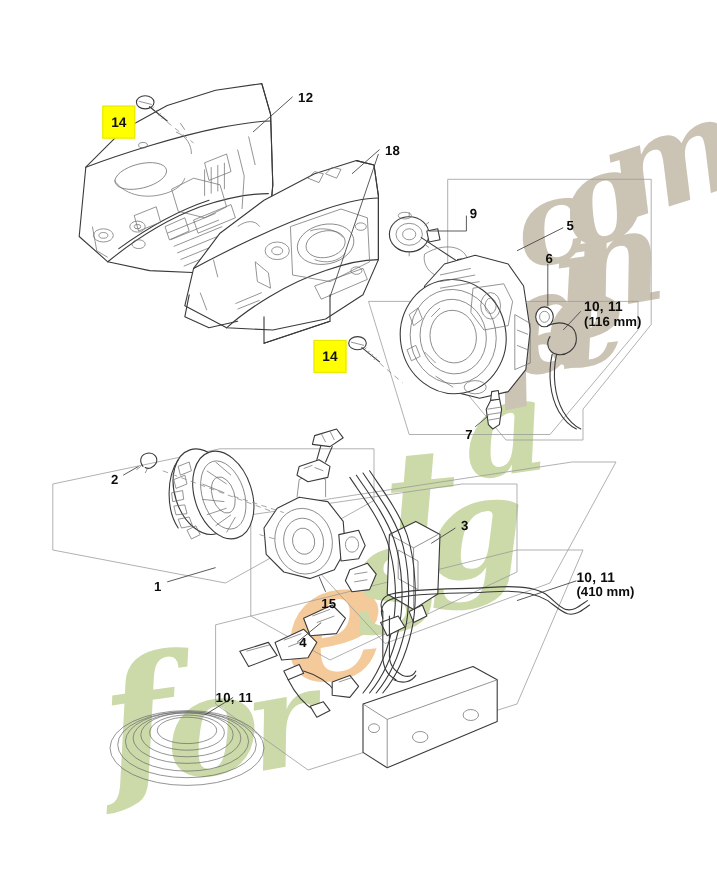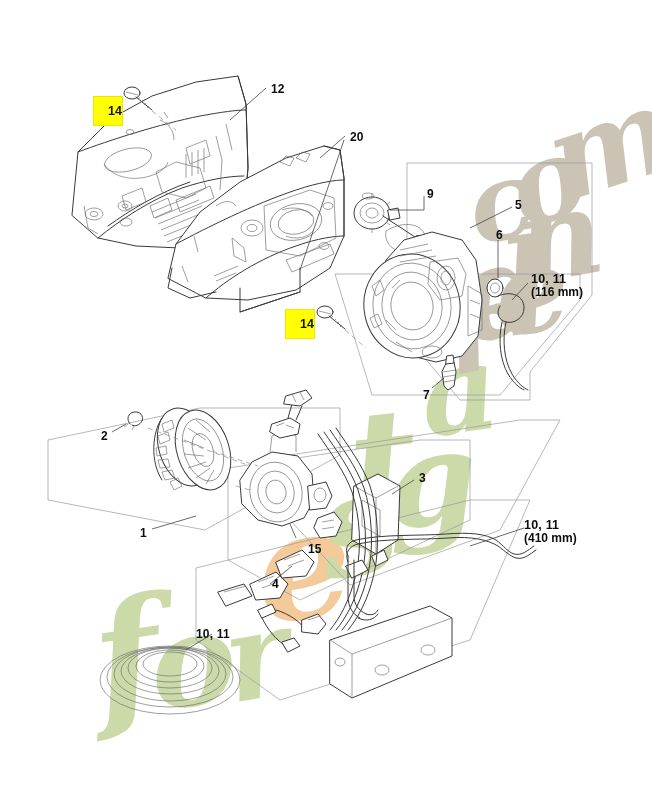--- a/index.html
+++ b/index.html
@@ -53,21 +53,21 @@
     width: 30px;
     height: 30px;
     box-sizing: border-box;
   }
   .hl-box span {
     position: absolute;
     left: 0;
     right: 0;
     top: 50%;
     transform: translateY(-50%);
-    text-align: right;
+    text-align: center;
     font-family: "Liberation Sans", sans-serif;
     font-weight: bold;
     font-size: 12.5px;
     color: #111111;
   }
   .wm {
     position: absolute;
     font-family: "DejaVu Serif", serif;
     font-style: italic;
     font-weight: bold;
@@ -454,28 +454,28 @@
       <path class="ln" d="M358 618 C 366 622, 374 620, 378 614"></path>
       <path class="ln" d="M366 614 C 372 616, 376 614, 378 610"></path>
       <path class="leader" d="M524 528 L470 546"></path>
     </g>
 
     <path class="lnd" d="M212 451 L258 466"></path>
     <path class="lnd" d="M236 486 L250 490"></path>
   </svg>
 
   <div class="callout" style="left:271px; top:83px;">12</div>
-  <div class="callout" style="left:350px; top:131px;">20</div>
+  <div class="callout" style="left:350px; top:131px;">18</div>
   <div class="callout" style="left:427px; top:188px;">9</div>
   <div class="callout" style="left:515px; top:199px;">5</div>
   <div class="callout" style="left:496px; top:229px;">6</div>
   <div class="callout" style="left:423px; top:389px;">7</div>
   <div class="callout" style="left:101px; top:430px;">2</div>
   <div class="callout" style="left:140px; top:527px;">1</div>
-  <div class="callout" style="left:292px; top:543px;margin-left:16px;">15</div>
+  <div class="callout" style="left:292px; top:543px;">15</div>
   <div class="callout" style="left:419px; top:472px;">3</div>
   <div class="callout" style="left:272px; top:578px;">4</div>
   <div class="callout" style="left:196px; top:628px;">10, 11</div>
 
   <div class="callout dim" style="left:531px; top:272px;">
     <span>10, 11</span>
     <span class="sub">(116 mm)</span>
   </div>
 
   <div class="callout dim" style="left:524px; top:518px;">

